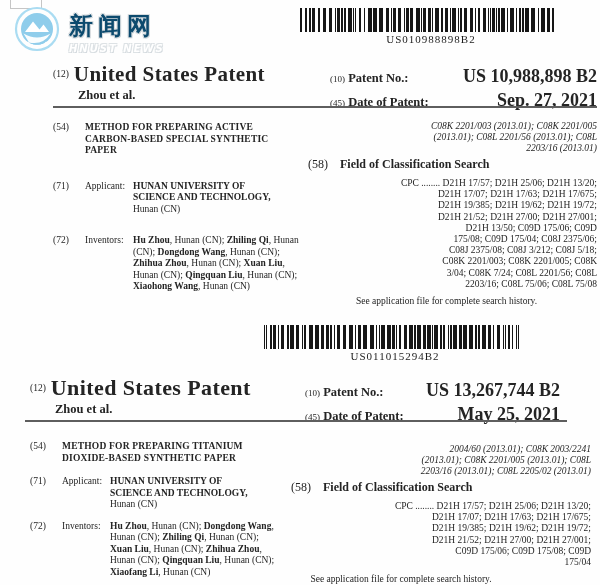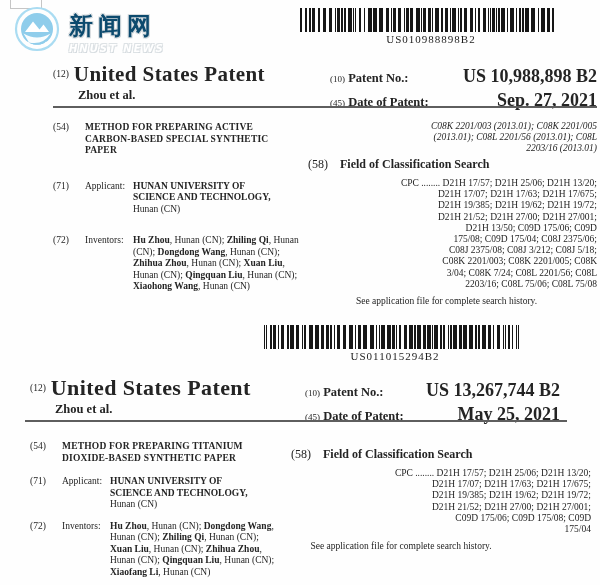--- a/index.html
+++ b/index.html
@@ -332,20 +332,25 @@
         <span class="appl-box"><span class="appl-name">HUNAN UNIVERSITY OF SCIENCE AND TECHNOLOGY,</span> <span>Hunan (CN)</span></span>
       </div>
       <div class="row r3" id="s2-r72">
         <span>(72)</span>
         <span>Inventors:</span>
         <span class="inv-box"><b>Hu Zhou</b>, Hunan (CN); <b>Dongdong Wang</b>, Hunan (CN); <b>Zhiling Qi</b>, Hunan (CN); <b>Xuan Liu</b>, Hunan (CN); <b>Zhihua Zhou</b>, Hunan (CN); <b>Qingquan Liu</b>, Hunan (CN); <b>Xiaofang Li</b>, Hunan (CN)</span>
       </div>
     </div>
 
     <div class="col" id="s2-right">
+      <div class="cont">
+          <div>2004/60 (2013.01); C08K 2003/2241</div>
+          <div>(2013.01); C08K 2201/005 (2013.01); C08L</div>
+          <div>2203/16 (2013.01); C08L 2205/02 (2013.01)</div>
+        </div>
       <div class="field-row">
         <span class="field-prefix">(58)</span>
         <span class="field-title">Field of Classification Search</span>
       </div>
       <div class="cpc">
           <div>CPC ........ D21H 17/57; D21H 25/06; D21H 13/20;</div>
           <div>D21H 17/07; D21H 17/63; D21H 17/675;</div>
           <div>D21H 19/385; D21H 19/62; D21H 19/72;</div>
           <div>D21H 21/52; D21H 27/00; D21H 27/001;</div>
           <div>C09D 175/06; C09D 175/08; C09D</div>

